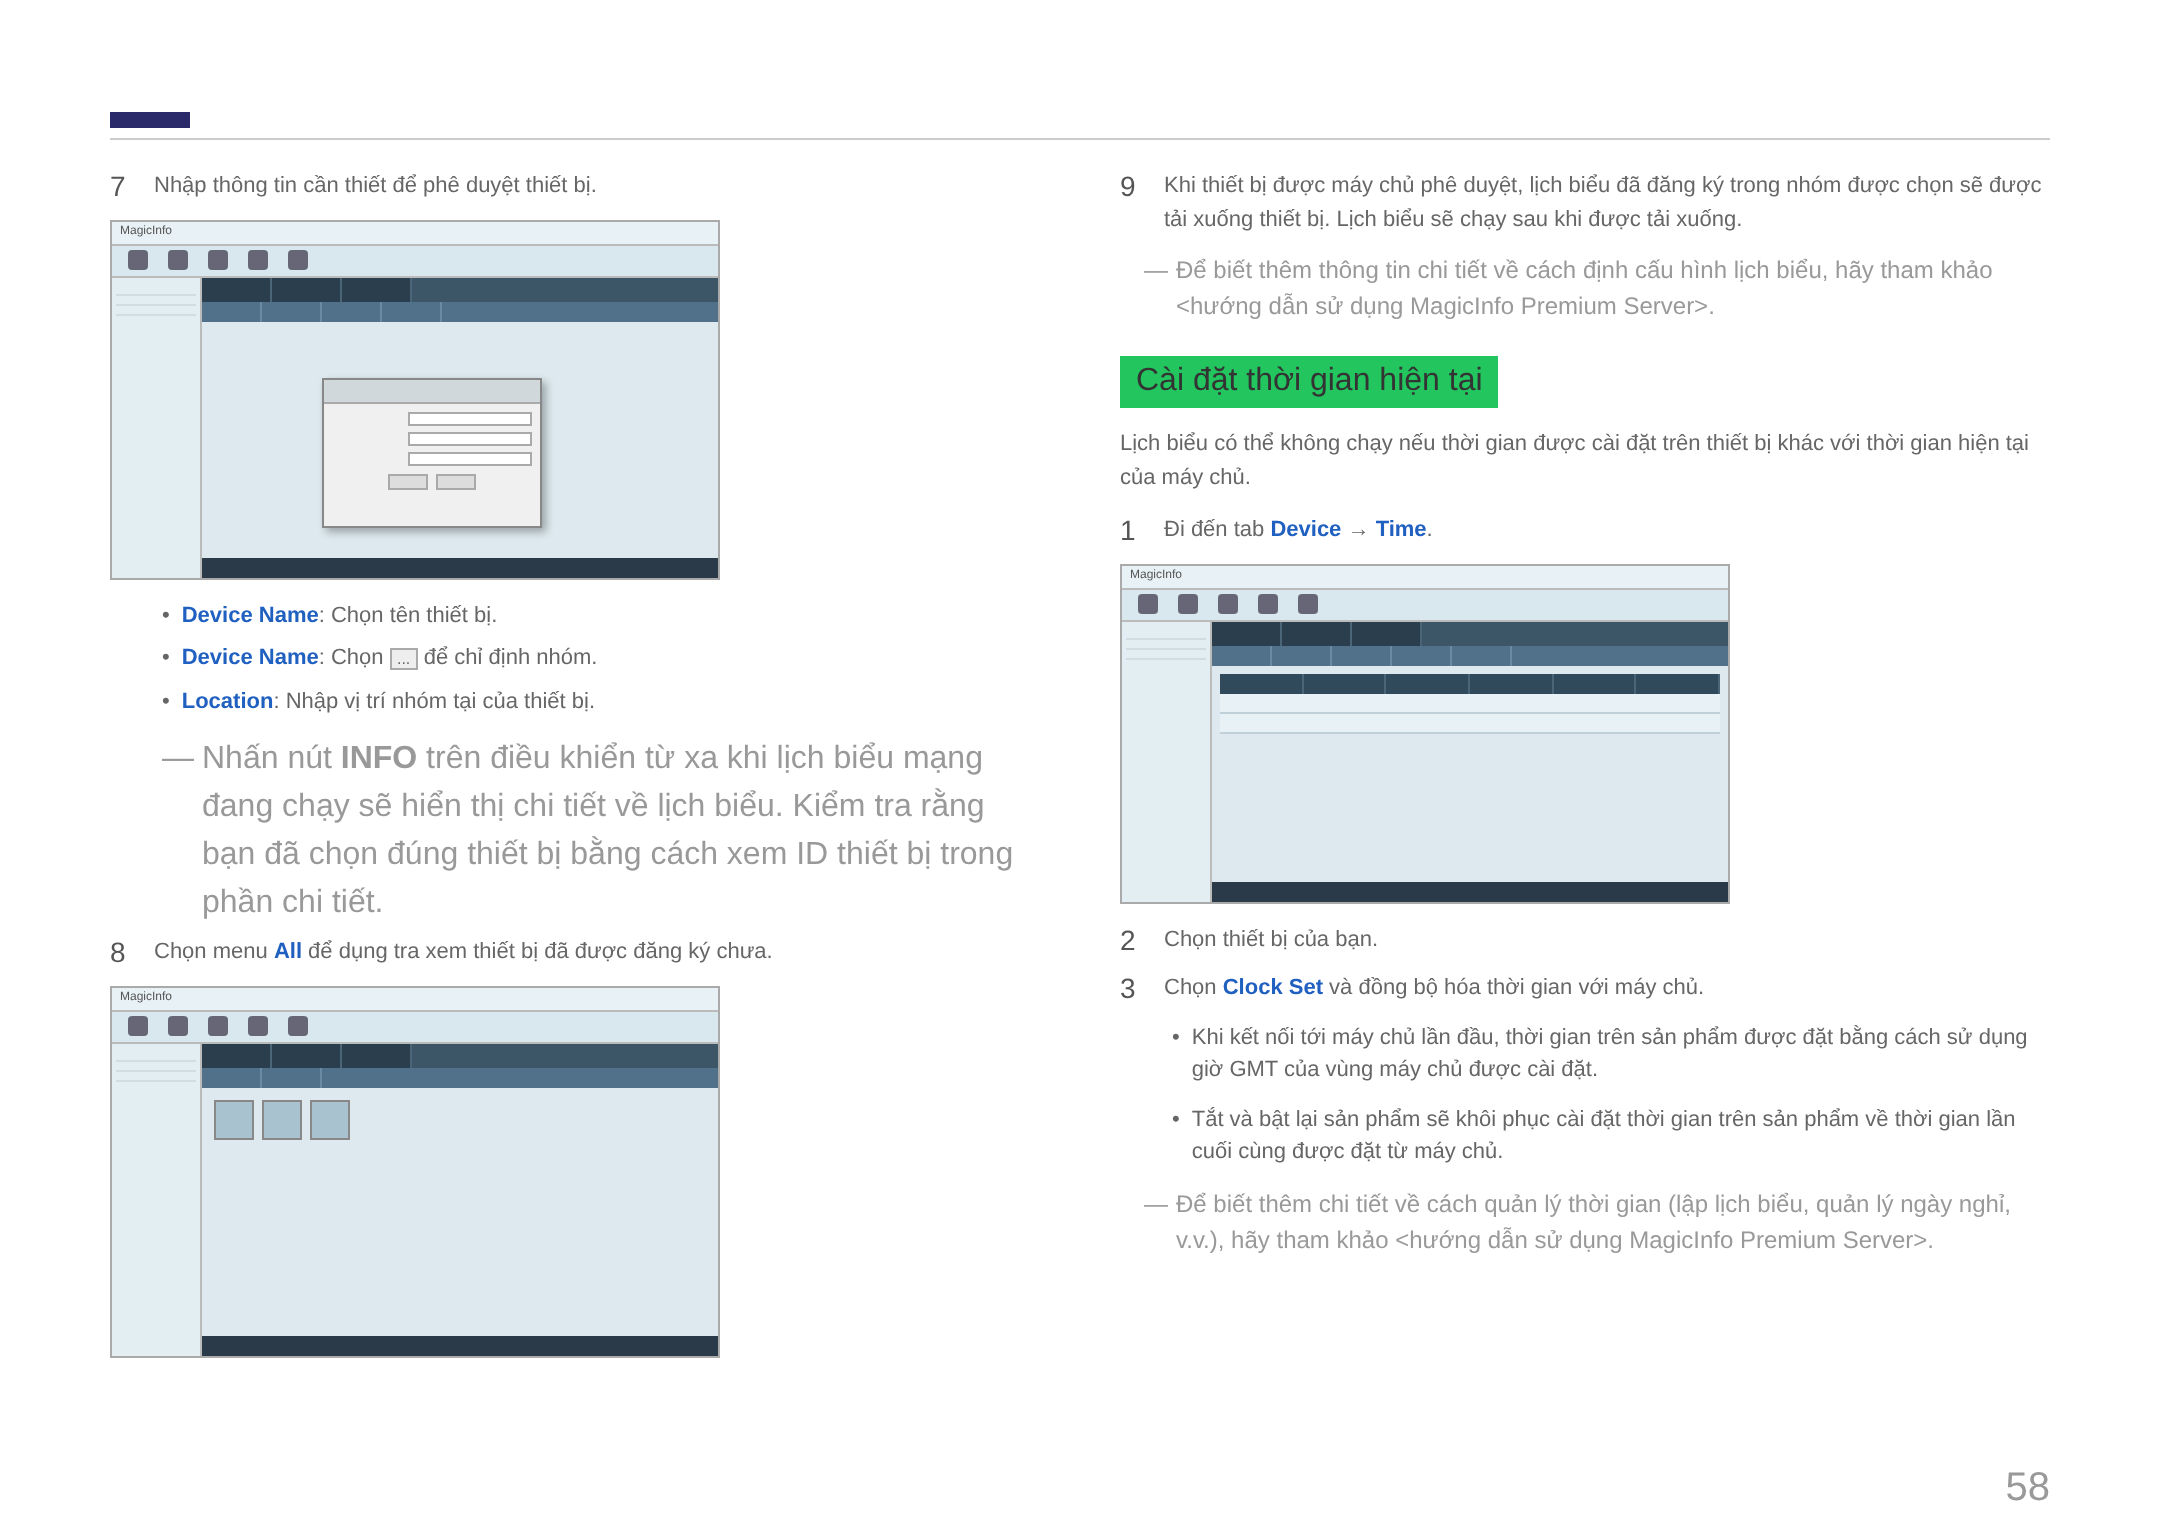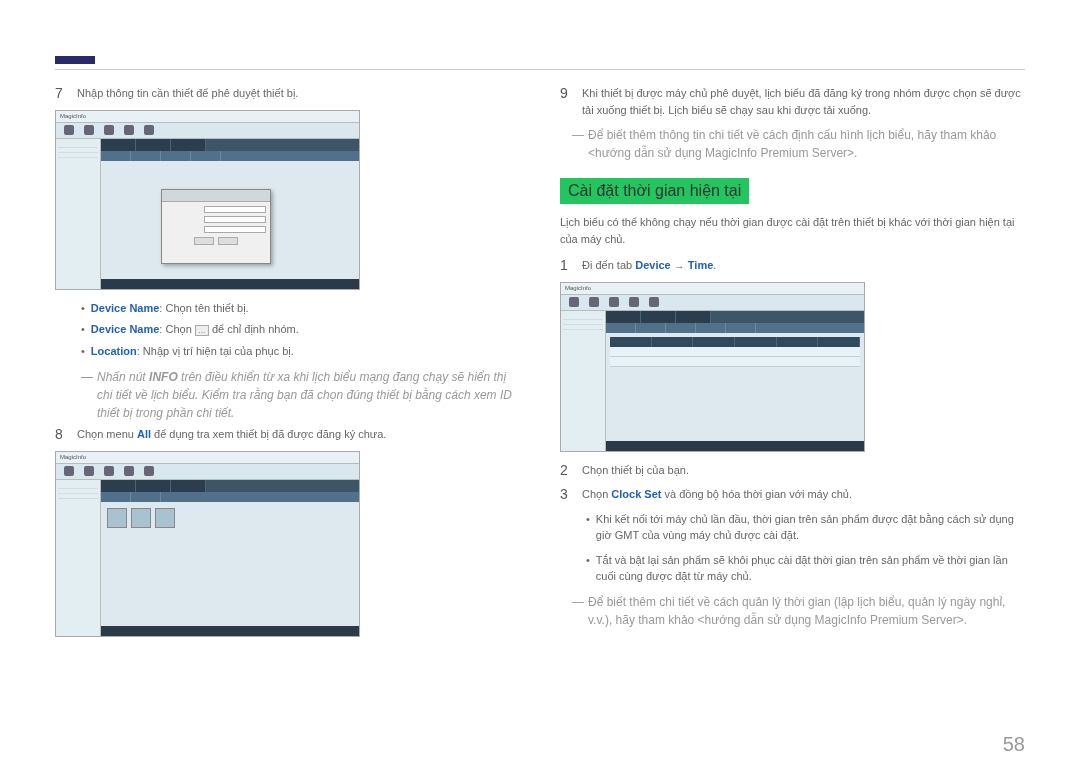--- a/index.html
+++ b/index.html
@@ -246,25 +246,24 @@
     background: #eee;
     border: 1px solid #aaa;
     font-size: 8px;
     text-align: center;
     line-height: 9px;
     vertical-align: middle;
   }
   .note {
     display: flex;
     gap: 4px;
-    font-size: 12px;
+    font-size: 16px;
     line-height: 1.5;
     color: #999;
     margin: 4px 0 4px 26px;
-    font-style: italic;
   }
   .note::before {
     content: "―";
     color: #999;
   }
   .note-right {
     display: flex;
     gap: 4px;
     font-size: 12px;
     line-height: 1.5;
@@ -387,21 +386,21 @@
           <span class="blue-bold">Device Name</span><span>: Chọn tên thiết bị.</span>
         </span>
       </div>
       <div class="bullet-item">
         <span>
           <span class="blue-bold">Device Name</span><span>: Chọn </span><span class="ellipsis-btn">...</span><span> để chỉ định nhóm.</span>
         </span>
       </div>
       <div class="bullet-item">
         <span>
-          <span class="blue-bold">Location</span><span>: Nhập vị trí hiện tại của phục bị.</span>
+          <span class="blue-bold">Location</span><span>: Nhập vị trí nhóm tại của thiết bị.</span>
         </span>
       </div>
     </div>
 
     <div class="note">
       <span>
         <span>Nhấn nút </span><b>INFO</b><span> trên điều khiển từ xa khi lịch biểu mạng đang chạy sẽ hiển thị chi tiết về lịch biểu. Kiểm tra rằng bạn đã chọn đúng thiết bị bằng cách xem ID thiết bị trong phần chi tiết.</span>
       </span>
     </div>
 

